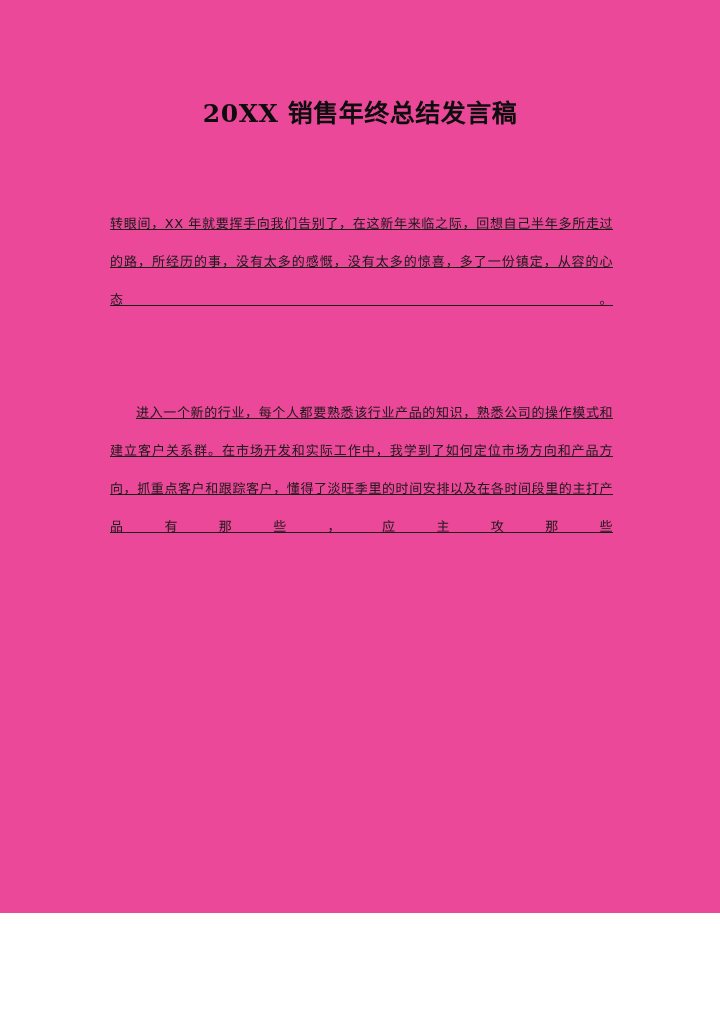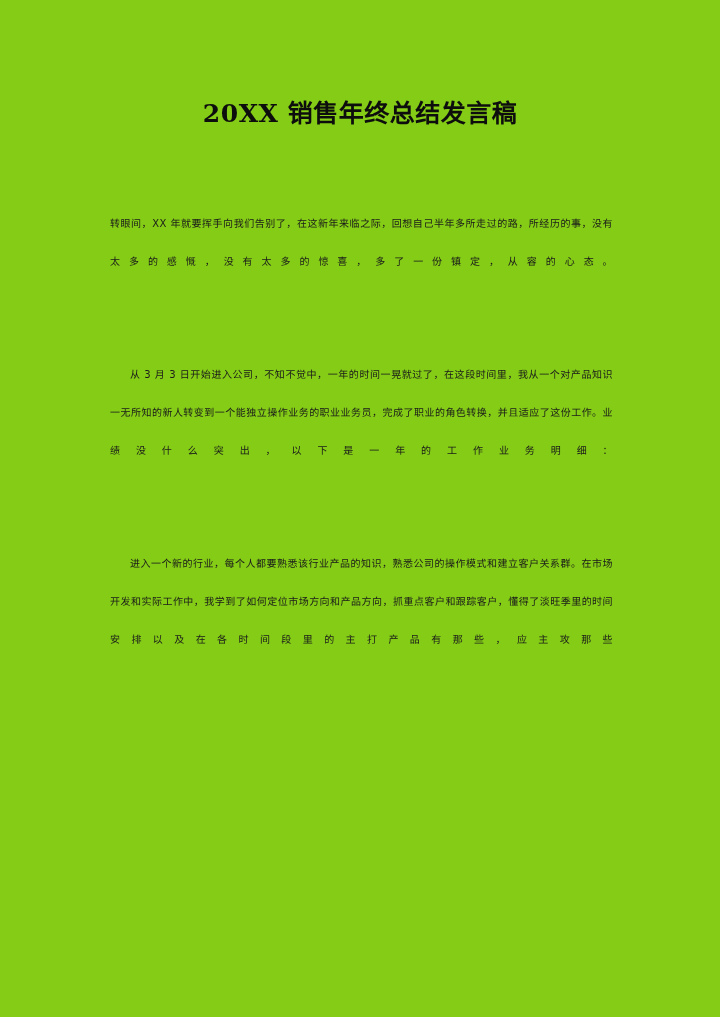--- a/index.html
+++ b/index.html
@@ -14,22 +14,22 @@
     height: 1017px;
     overflow: hidden;
     font-family: "DejaVu Sans", "Liberation Sans", sans-serif;
     color: #111111;
     -webkit-font-smoothing: antialiased;
   }
 
   .page {
     position: relative;
     width: 720px;
-    height: 1017px;
-    background: #84cc16;
+    height: 913px;
+    background: #ec4899;
     box-sizing: border-box;
   }
 
   
   .doc-title {
     position: absolute;
     left: 0;
     top: 78px;
     width: 720px;
     text-align: center;
@@ -45,28 +45,29 @@
   
   .body-block {
     position: absolute;
     left: 110px;
     top: 205px;
     width: 503px;
   }
 
   .para {
     margin: 0 0 37px 0;
-    font-size: 10px;
+    font-size: 13px;
     line-height: 38px;
     text-align: justify;
     text-justify: inter-character;
     color: #1a1a1a;
     letter-spacing: 0.4px;
     word-break: break-all;
     font-weight: 400;
+    text-decoration: underline;
   }
 
   .para:last-child {
     margin-bottom: 0;
   }
 
   .para.indent {
     text-indent: 2em;
   }
 
@@ -82,19 +83,18 @@
 
 <div class="page">
 
   <h1 class="doc-title">20XX 销售年终总结发言稿</h1>
 
   <div class="body-block">
 
     <p class="para">转眼间，XX 年就要挥手向我们告别了，在这新年来临之际，回想自己半年多所走过的路，所经历的事，没有太多的感慨，没有太多的惊喜，多了一份镇定，从容的心态。</p>
 
 
-    <p class="para indent">从 3 月 3 日开始进入公司，不知不觉中，一年的时间一晃就过了，在这段时间里，我从一个对产品知识一无所知的新人转变到一个能独立操作业务的职业业务员，完成了职业的角色转换，并且适应了这份工作。业绩没什么突出，以下是一年的工作业务明细：</p>
 
     <p class="para indent">进入一个新的行业，每个人都要熟悉该行业产品的知识，熟悉公司的操作模式和建立客户关系群。在市场开发和实际工作中，我学到了如何定位市场方向和产品方向，抓重点客户和跟踪客户，懂得了淡旺季里的时间安排以及在各时间段里的主打产品有那些，应主攻那些</p>
 
   </div>
 
 </div>
 
 </body></html>

